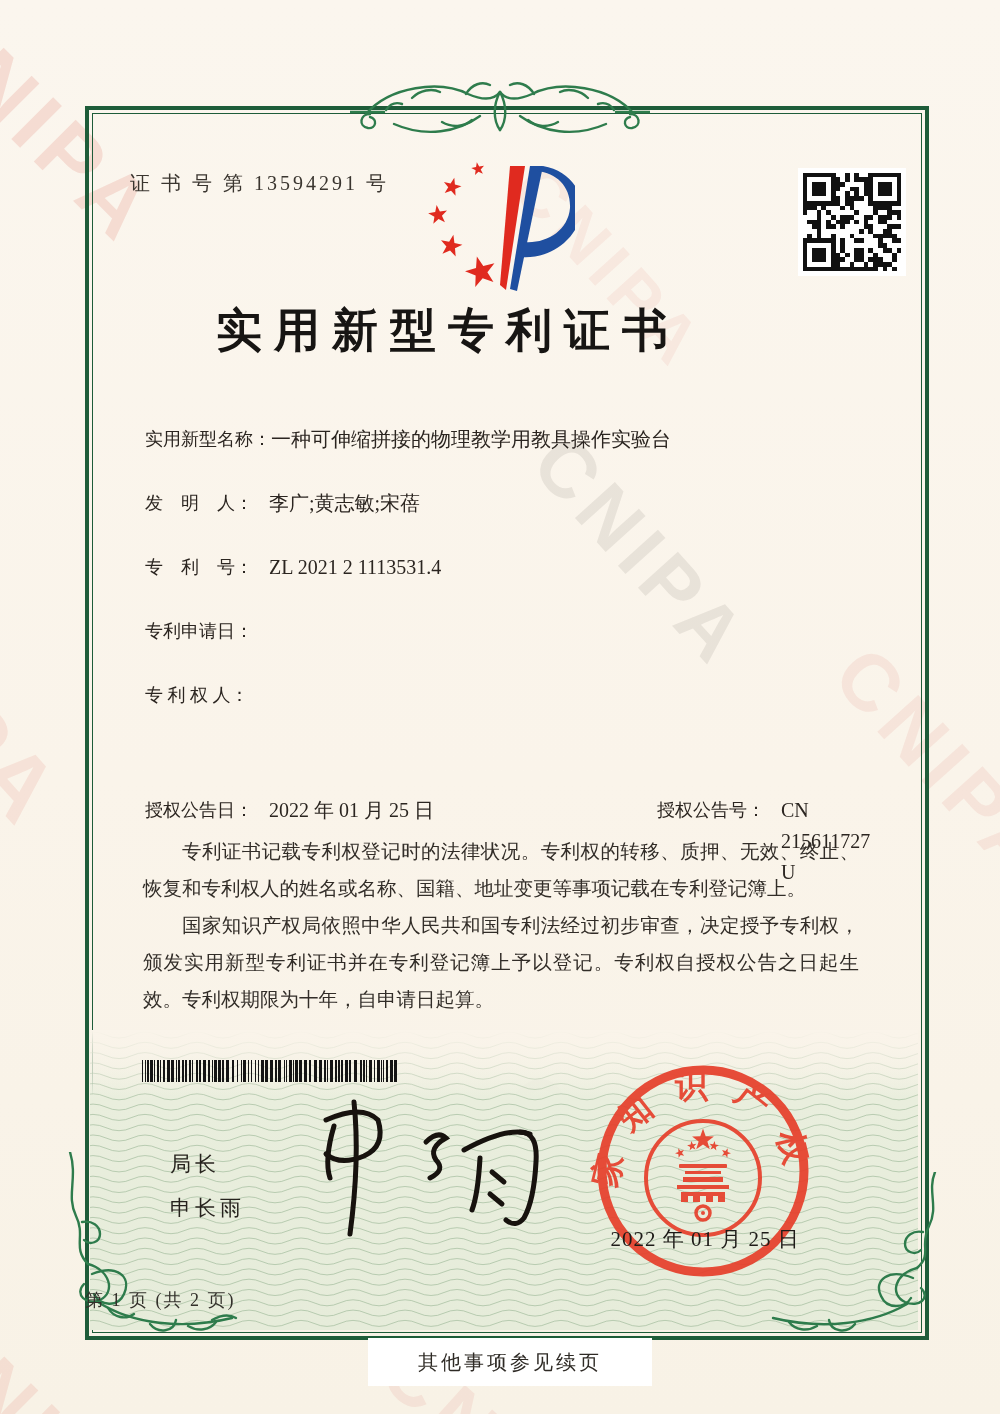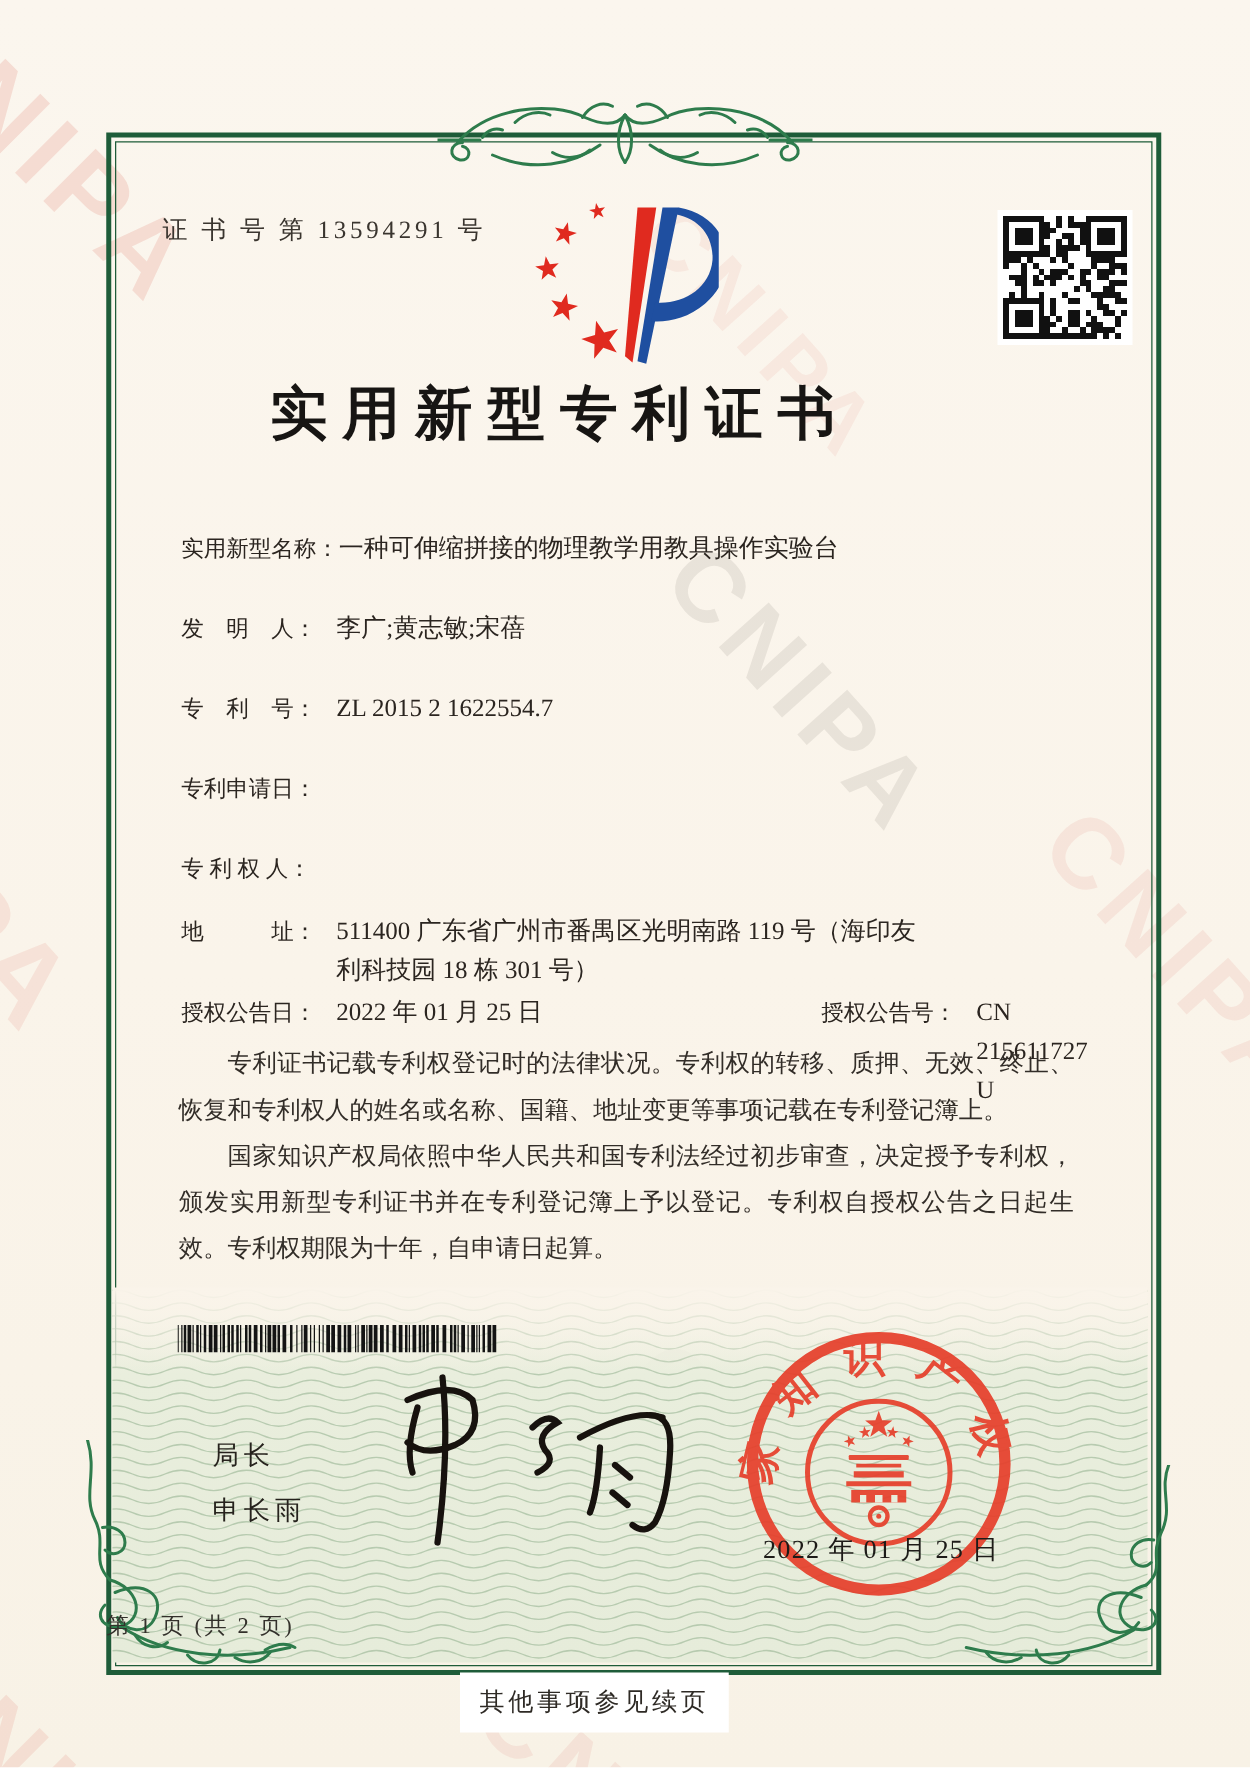--- a/index.html
+++ b/index.html
@@ -25,21 +25,21 @@
   .body-text p{margin:0;text-indent:2em;}
   .panel{position:absolute;left:90px;top:1030px;width:828px;height:300px;
     background:linear-gradient(180deg,rgba(233,238,222,0) 0%,#e9eedd 22%,#e6ecda 100%);}
   .panel-fade{position:absolute;left:0;top:0;width:100%;height:70px;
     background:linear-gradient(180deg,#faf4ea,rgba(250,244,234,0));}
   .bureau{position:absolute;left:146px;font-size:21px;letter-spacing:4px;color:#26221d;margin-left:24px;}
   .pageinfo{position:absolute;left:85px;top:1288px;width:836px;text-align:left;
     font-size:18px;letter-spacing:2px;color:#33302b;}
   .sealdate{position:absolute;left:585px;top:1225px;width:240px;text-align:center;
     font-size:21px;letter-spacing:1px;color:#1d1b18;}
-  .footnote{position:absolute;left:368px;top:1338px;width:215px;height:48px;line-height:48px;
+  .footnote{position:absolute;left:368px;top:1338px;width:284px;height:48px;line-height:48px;
     background:#ffffff;text-align:center;font-size:20px;letter-spacing:3px;color:#2e2a25;}
   .abs{position:absolute;}
   svg{display:block;}
 </style>
 </head>
 <body>
 
 <div class="page">
 
   <span class="wm" style="left:-36px;top:-20px;font-size:86px;color:rgba(224,118,106,0.20);transform:rotate(45deg);">CNIPA</span>
@@ -374,31 +374,27 @@
   <div class="row" style="top:424px;">
     <span class="lbl">实用新型名称：</span>
     <span class="val">一种可伸缩拼接的物理教学用教具操作实验台</span>
   </div>
   <div class="row" style="top:488px;">
     <span class="lbl">发　明　人：</span>
     <span class="val">李广;黄志敏;宋蓓</span>
   </div>
   <div class="row" style="top:552px;">
     <span class="lbl">专　利　号：</span>
-    <span class="val">ZL 2015 2 1622554.7</span>
+    <span class="val">ZL 2021 2 1113531.4</span>
   </div>
   <div class="row" style="top:616px;">
     <span class="lbl">专利申请日：</span>
   </div>
   <div class="row" style="top:680px;">
     <span class="lbl">专 利 权 人：</span>
-  </div>
-  <div class="row" style="top:730px;width:600px;">
-    <span class="lbl">地　　　址：</span>
-    <span class="val">511400 广东省广州市番禺区光明南路 119 号（海印友利科技园 18 栋 301 号）</span>
   </div>
   <div class="row" style="top:795px;">
     <span class="lbl">授权公告日：</span>
     <span class="val">2022 年 01 月 25 日</span>
     <span class="pair2">
       <span class="lbl">授权公告号：</span>
       <span>CN 215611727 U</span>
     </span>
   </div>
 

